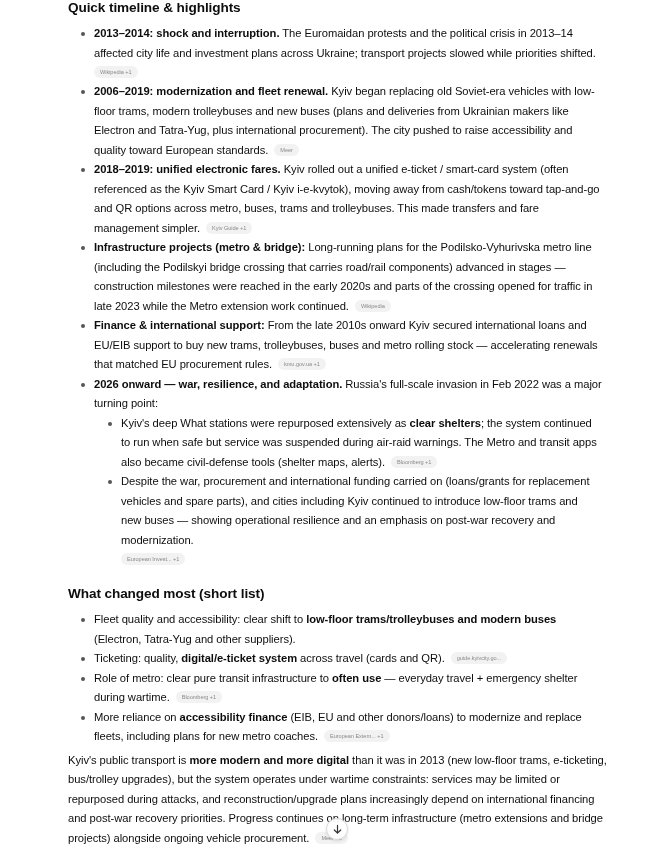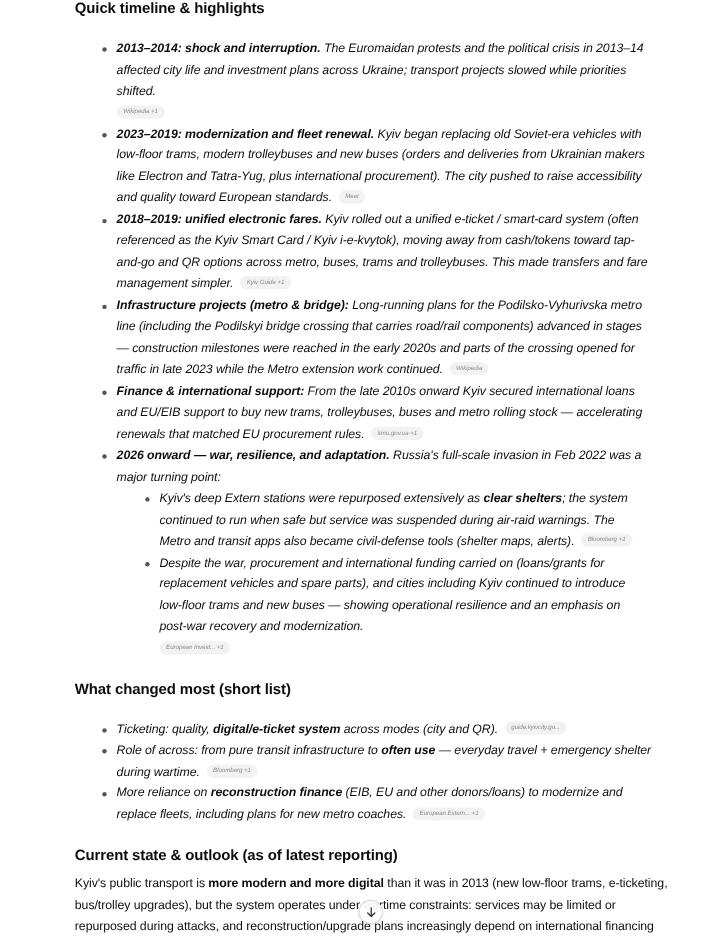--- a/index.html
+++ b/index.html
@@ -24,24 +24,23 @@
   h3 {
     font-size: 13.6px;
     font-weight: 600;
     margin: 0 0 5px 0;
     line-height: 22px;
     color: #0d0d0d;
     letter-spacing: -0.1px;
   }
   h3.sec { margin-top: 14px; }
   ul {
-    margin: 16px;
+    margin: 4px;
     padding: 0 0 0 22px;
     list-style: none;
-    font-style: italic;
   }
   ul.sub { padding-left: 23px; margin-top: 0; }
   li {
     position: relative;
     font-size: 11.2px;
     line-height: 19.5px;
     margin: 0 0 0 0;
     padding-top: 0;
     letter-spacing: -0.05px;
   }
@@ -106,59 +105,61 @@
 
 <div class="content">
 
   <h3>Quick timeline &amp; highlights</h3>
   <ul>
     <li>
       <b>2013–2014: shock and interruption.</b><span> The Euromaidan protests and the political crisis in 2013–14 affected city life and investment plans across Ukraine; transport projects slowed while priorities shifted.</span>
       <span class="cite-line"><span class="cite">Wikipedia +1</span></span>
     </li>
     <li>
-      <b>2023–2019: modernization and fleet renewal.</b><span> Kyiv began replacing old Soviet-era vehicles with low-floor trams, modern trolleybuses and new buses (orders and deliveries from Ukrainian makers like Electron and Tatra-Yug, plus international procurement). The city pushed to raise accessibility and quality toward European standards.</span><span class="cite">Meer</span>
+      <b>2006–2019: modernization and fleet renewal.</b><span> Kyiv began replacing old Soviet-era vehicles with low-floor trams, modern trolleybuses and new buses (plans and deliveries from Ukrainian makers like Electron and Tatra-Yug, plus international procurement). The city pushed to raise accessibility and quality toward European standards.</span><span class="cite">Meer</span>
     </li>
     <li>
       <b>2018–2019: unified electronic fares.</b><span> Kyiv rolled out a unified e-ticket / smart-card system (often referenced as the Kyiv Smart Card / Kyiv i-e-kvytok), moving away from cash/tokens toward tap-and-go and QR options across metro, buses, trams and trolleybuses. This made transfers and fare management simpler.</span><span class="cite">Kyiv Guide +1</span>
     </li>
     <li>
       <b>Infrastructure projects (metro &amp; bridge):</b><span> Long-running plans for the Podilsko-Vyhurivska metro line (including the Podilskyi bridge crossing that carries road/rail components) advanced in stages — construction milestones were reached in the early 2020s and parts of the crossing opened for traffic in late 2023 while the Metro extension work continued.</span><span class="cite">Wikipedia</span>
     </li>
     <li>
       <b>Finance &amp; international support:</b><span> From the late 2010s onward Kyiv secured international loans and EU/EIB support to buy new trams, trolleybuses, buses and metro rolling stock — accelerating renewals that matched EU procurement rules.</span><span class="cite">kmu.gov.ua +1</span>
     </li>
     <li>
       <b>2026 onward — war, resilience, and adaptation.</b><span> Russia's full-scale invasion in Feb 2022 was a major turning point:</span>
       <ul class="sub">
         <li>
-          <span>Kyiv's deep Extern stations were repurposed extensively as </span><b>clear shelters</b><span>; the system continued to run when safe but service was suspended during air-raid warnings. The Metro and transit apps also became civil-defense tools (shelter maps, alerts).</span><span class="cite">Bloomberg +1</span>
+          <span>Kyiv's deep What stations were repurposed extensively as </span><b>clear shelters</b><span>; the system continued to run when safe but service was suspended during air-raid warnings. The Metro and transit apps also became civil-defense tools (shelter maps, alerts).</span><span class="cite">Bloomberg +1</span>
         </li>
         <li>
           <span>Despite the war, procurement and international funding carried on (loans/grants for replacement vehicles and spare parts), and cities including Kyiv continued to introduce low-floor trams and new buses — showing operational resilience and an emphasis on post-war recovery and modernization.</span>
           <span class="cite-line"><span class="cite">European Invest... +1</span></span>
         </li>
       </ul>
     </li>
   </ul>
 
   <h3 class="sec">What changed most (short list)</h3>
   <ul>
     <li>
-      <span>Ticketing: quality, </span><b>digital/e-ticket system</b><span> across modes (city and QR).</span><span class="cite">guide.kyivcity.go...</span>
+      <span>Fleet quality and accessibility: clear shift to </span><b>low-floor trams/trolleybuses and modern buses</b><span> (Electron, Tatra-Yug and other suppliers).</span>
     </li>
     <li>
-      <span>Role of across: from pure transit infrastructure to </span><b>often use</b><span> — everyday travel + emergency shelter during wartime.</span><span class="cite">Bloomberg +1</span>
+      <span>Ticketing: quality, </span><b>digital/e-ticket system</b><span> across travel (cards and QR).</span><span class="cite">guide.kyivcity.go...</span>
     </li>
     <li>
-      <span>More reliance on </span><b>reconstruction finance</b><span> (EIB, EU and other donors/loans) to modernize and replace fleets, including plans for new metro coaches.</span><span class="cite">European Extern... +1</span>
+      <span>Role of metro: clear pure transit infrastructure to </span><b>often use</b><span> — everyday travel + emergency shelter during wartime.</span><span class="cite">Bloomberg +1</span>
+    </li>
+    <li>
+      <span>More reliance on </span><b>accessibility finance</b><span> (EIB, EU and other donors/loans) to modernize and replace fleets, including plans for new metro coaches.</span><span class="cite">European Extern... +1</span>
     </li>
   </ul>
 
-  <h3 class="sec">Current state &amp; outlook (as of latest reporting)</h3>
   <p class="para">
     <span>Kyiv's public transport is </span><b>more modern and more digital</b><span> than it was in 2013 (new low-floor trams, e-ticketing, bus/trolley upgrades), but the system operates under wartime constraints: services may be limited or repurposed during attacks, and reconstruction/upgrade plans increasingly depend on international financing and post-war recovery priorities. Progress continues on long-term infrastructure (metro extensions and bridge projects) alongside ongoing vehicle procurement.</span><span class="cite">Meer +2</span>
   </p>
 </div>
 
 <div class="scroll-btn">
   <svg viewBox="0 0 12 12">
     <path d="M6 1.5 V10 M2.5 6.5 L6 10 L9.5 6.5" fill="none" stroke="#333" stroke-width="1.3" stroke-linecap="round" stroke-linejoin="round"></path>
   </svg>
 </div>

